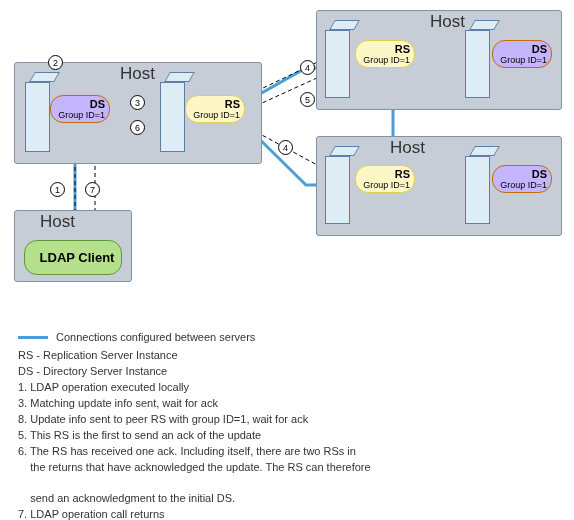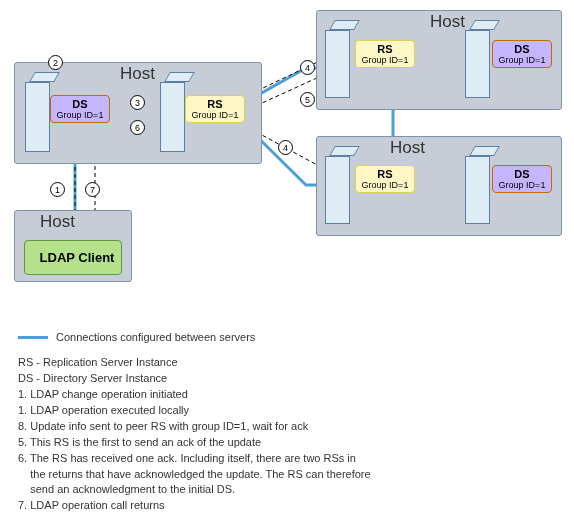--- a/index.html
+++ b/index.html
@@ -2,28 +2,28 @@
 <html><head>
 <meta charset="utf-8">
 <style>
   * { box-sizing: border-box; margin: 0; padding: 0; }
   body { font-family: Arial, sans-serif; width: 574px; height: 520px; position: relative; background: #fff; }
   .canvas { position: relative; width: 574px; height: 310px; }
   .host-box { position: absolute; background: #c7cdd6; border: 1px solid #7f92a8; border-radius: 3px; }
   .host-label { position: absolute; font-size: 17px; color: #333; }
   .server-body { position: absolute; background: #ddecf5; border: 1px solid #5d7fa6; }
   .server-top { position: absolute; background: #ddecf5; border: 1px solid #5d7fa6; transform: skewX(-30deg); }
-  .node-box { position: absolute; border-radius: 4px; text-align: center; padding: 2px 4px; font-size: 11px; }
+  .node-box { position: absolute; border-radius: 13px; text-align: right; padding: 2px 4px; font-size: 11px; }
   .ds-box { background: #c4b5fd; border: 1px solid #c46b00; color: #000; font-weight: bold; }
   .rs-box { background: #fdf7c5; border: 1px solid #e0d050; color: #000; font-weight: bold; }
   .ldap-box { background: #b5e08c; border: 1px solid #5f9a3a; color: #000; font-weight: bold; font-size: 13px; display: flex; align-items: center; justify-content: center; padding-left: 12px; }
   .sub { font-size: 9px; font-weight: normal; display: block; }
   .num-circle { position: absolute; width: 15px; height: 15px; border: 1px solid #000; border-radius: 50%; background: #fff; font-size: 9px; display: flex; align-items: center; justify-content: center; }
   .legend { position: absolute; left: 18px; top: 330px; font-size: 11px; color: #333; line-height: 1.45; }
-  .legend-line { display: flex; align-items: center; margin-bottom: 9px; text-align: center; }
+  .legend-line { display: flex; align-items: center; margin-bottom: 2px; text-align: center; }
   .blue-seg { width: 30px; height: 3px; background: #4a9fd8; margin-right: 8px; }
   svg.overlay { position: absolute; left:0; top:0; pointer-events:none; }
 </style>
 </head>
 <body>
 
 <div class="canvas">
 
   <svg class="overlay" width="574" height="310">
     <defs>
@@ -125,21 +125,21 @@
 
 </div>
 
 <div class="legend">
   <div class="legend-line">
     <div class="blue-seg"></div>
     <span>Connections configured between servers</span>
   </div>
   <div>RS - Replication Server Instance</div>
   <div>DS - Directory Server Instance</div>
-  <div>1. LDAP change operation initiated</div>
   <div>1. LDAP operation executed locally</div>
+  <div>3. Matching update info sent, wait for ack</div>
   <div>8. Update info sent to peer RS with group ID=1, wait for ack</div>
   <div>5. This RS is the first to send an ack of the update</div>
   <div>6. The RS has received one ack. Including itself, there are two RSs in</div>
   <div style="white-space:pre;">    the returns that have acknowledged the update. The RS can therefore</div>
-  <div style="white-space:pre;">    send an acknowledgment to the initial DS.</div>
+  <div style="white-space:pre;margin-top:16px;">    send an acknowledgment to the initial DS.</div>
   <div>7. LDAP operation call returns</div>
 </div>
 
 </body></html>

